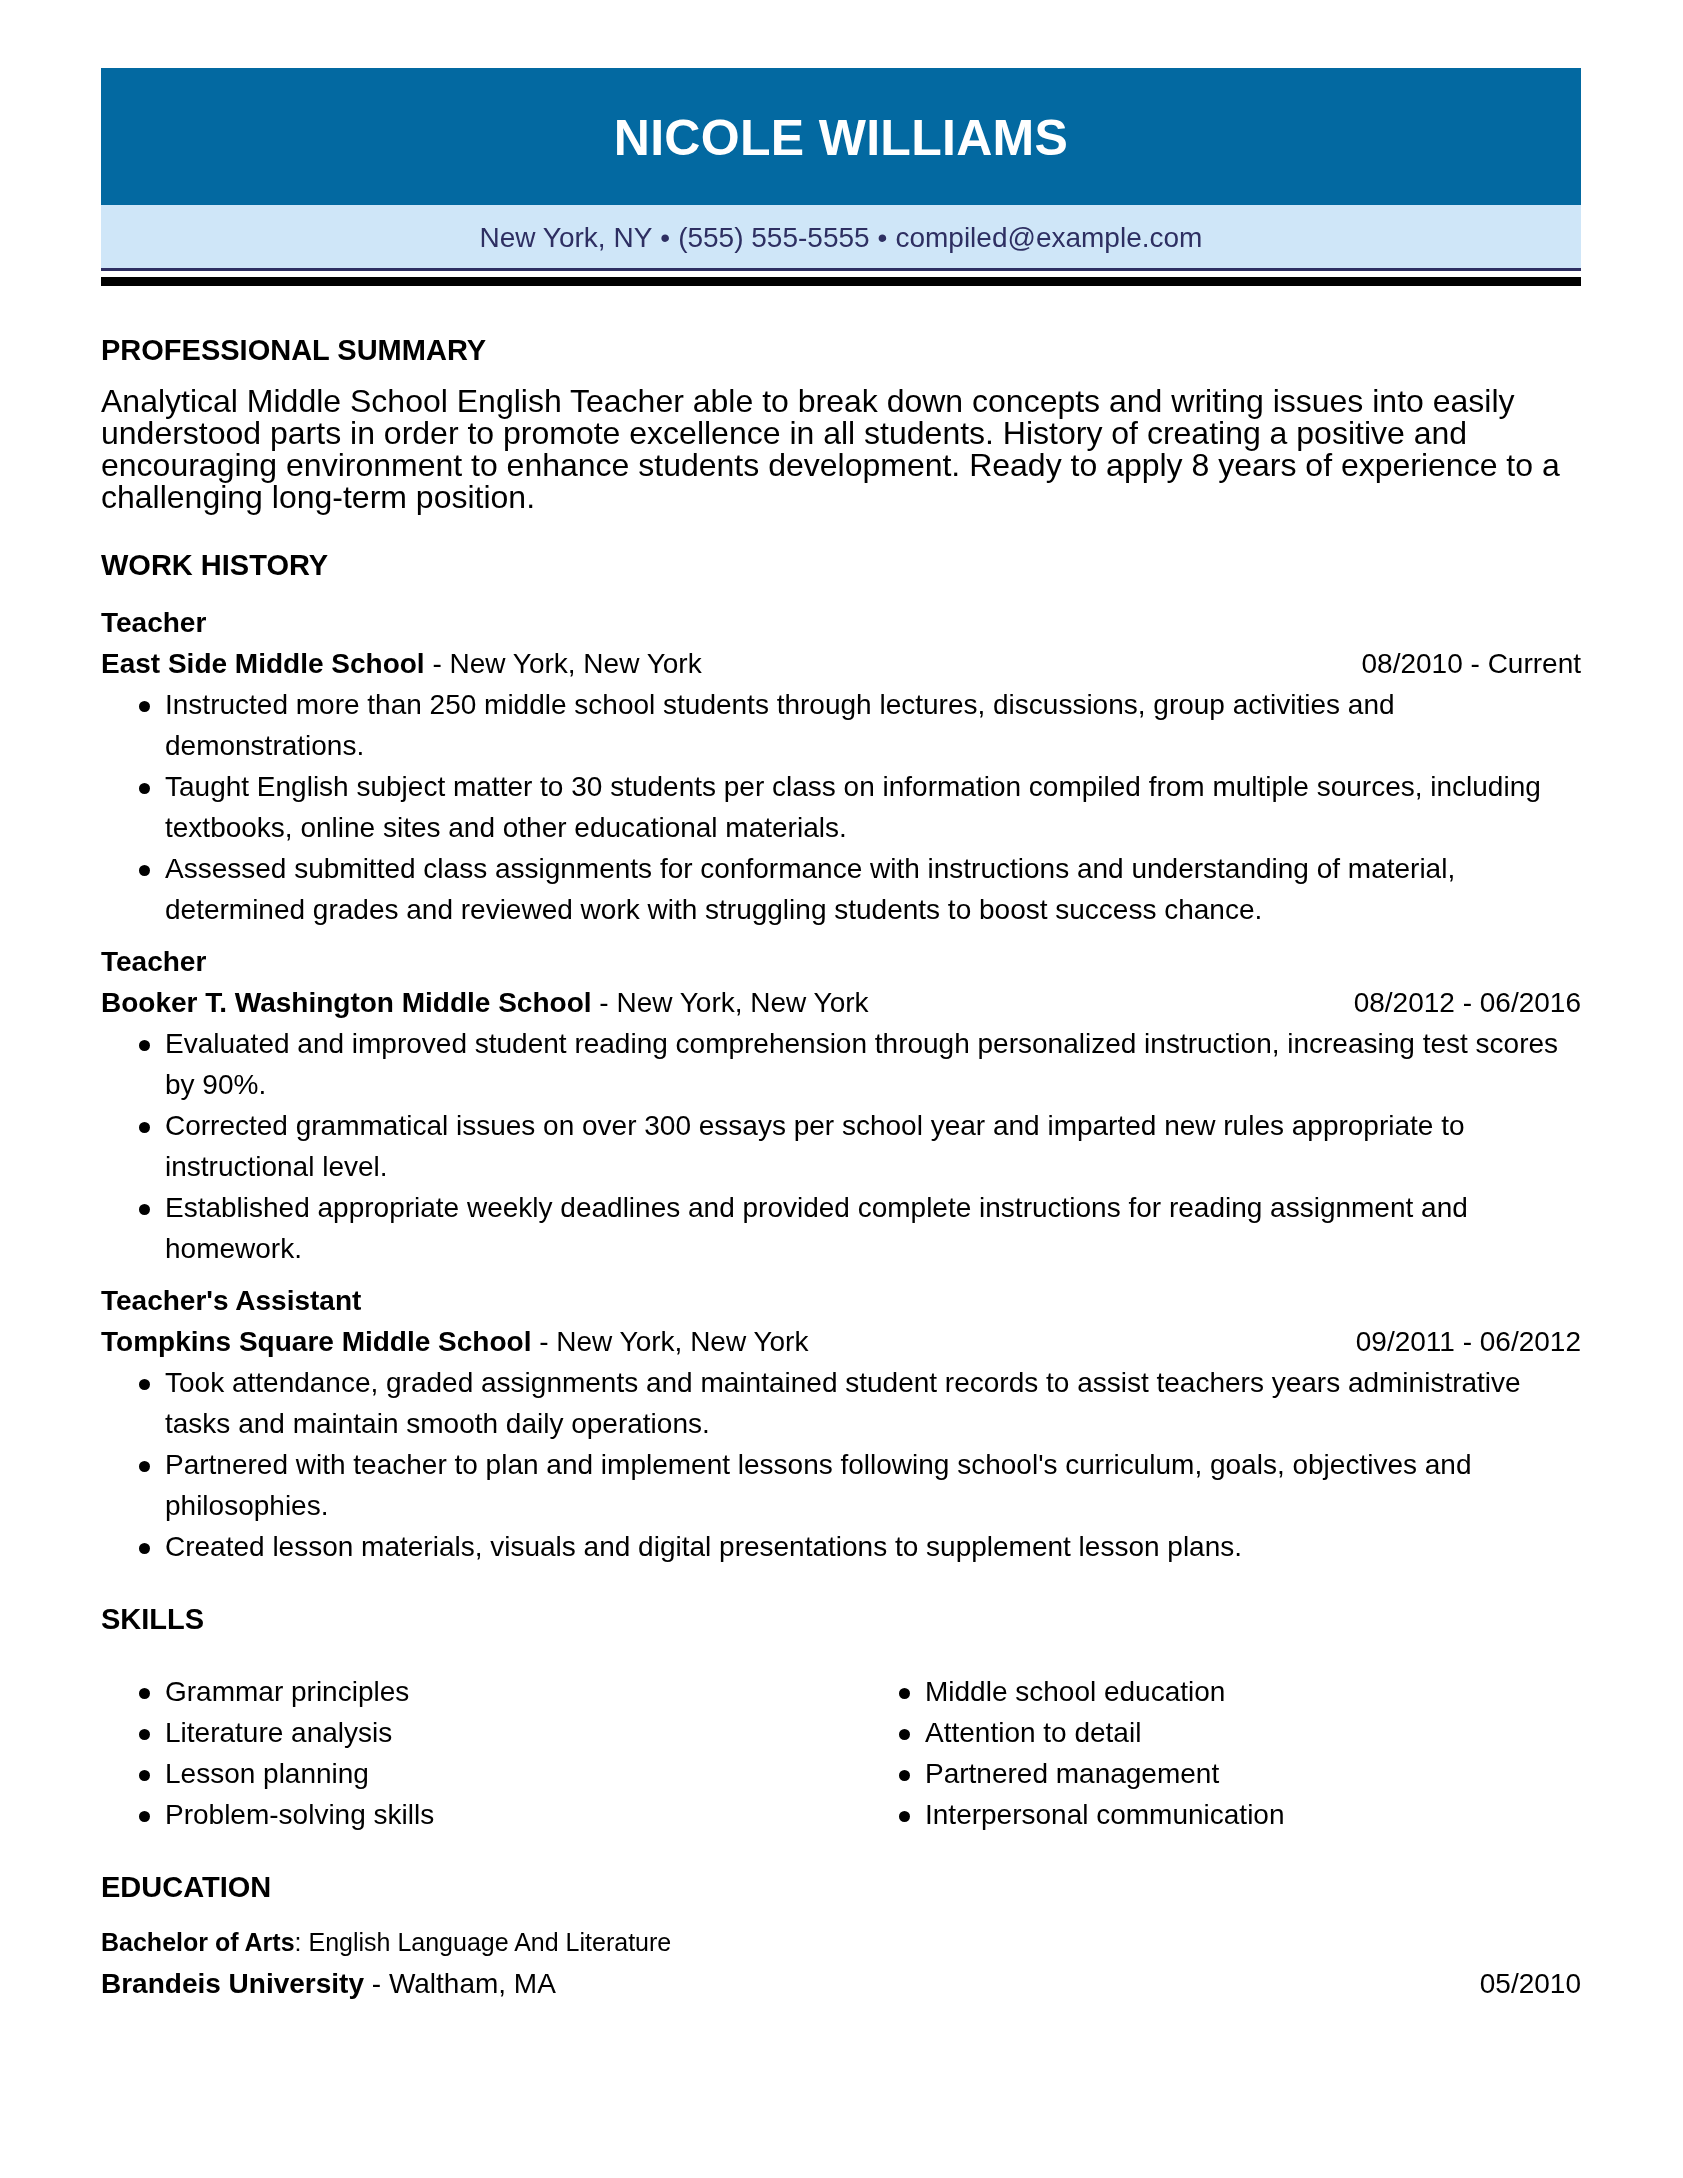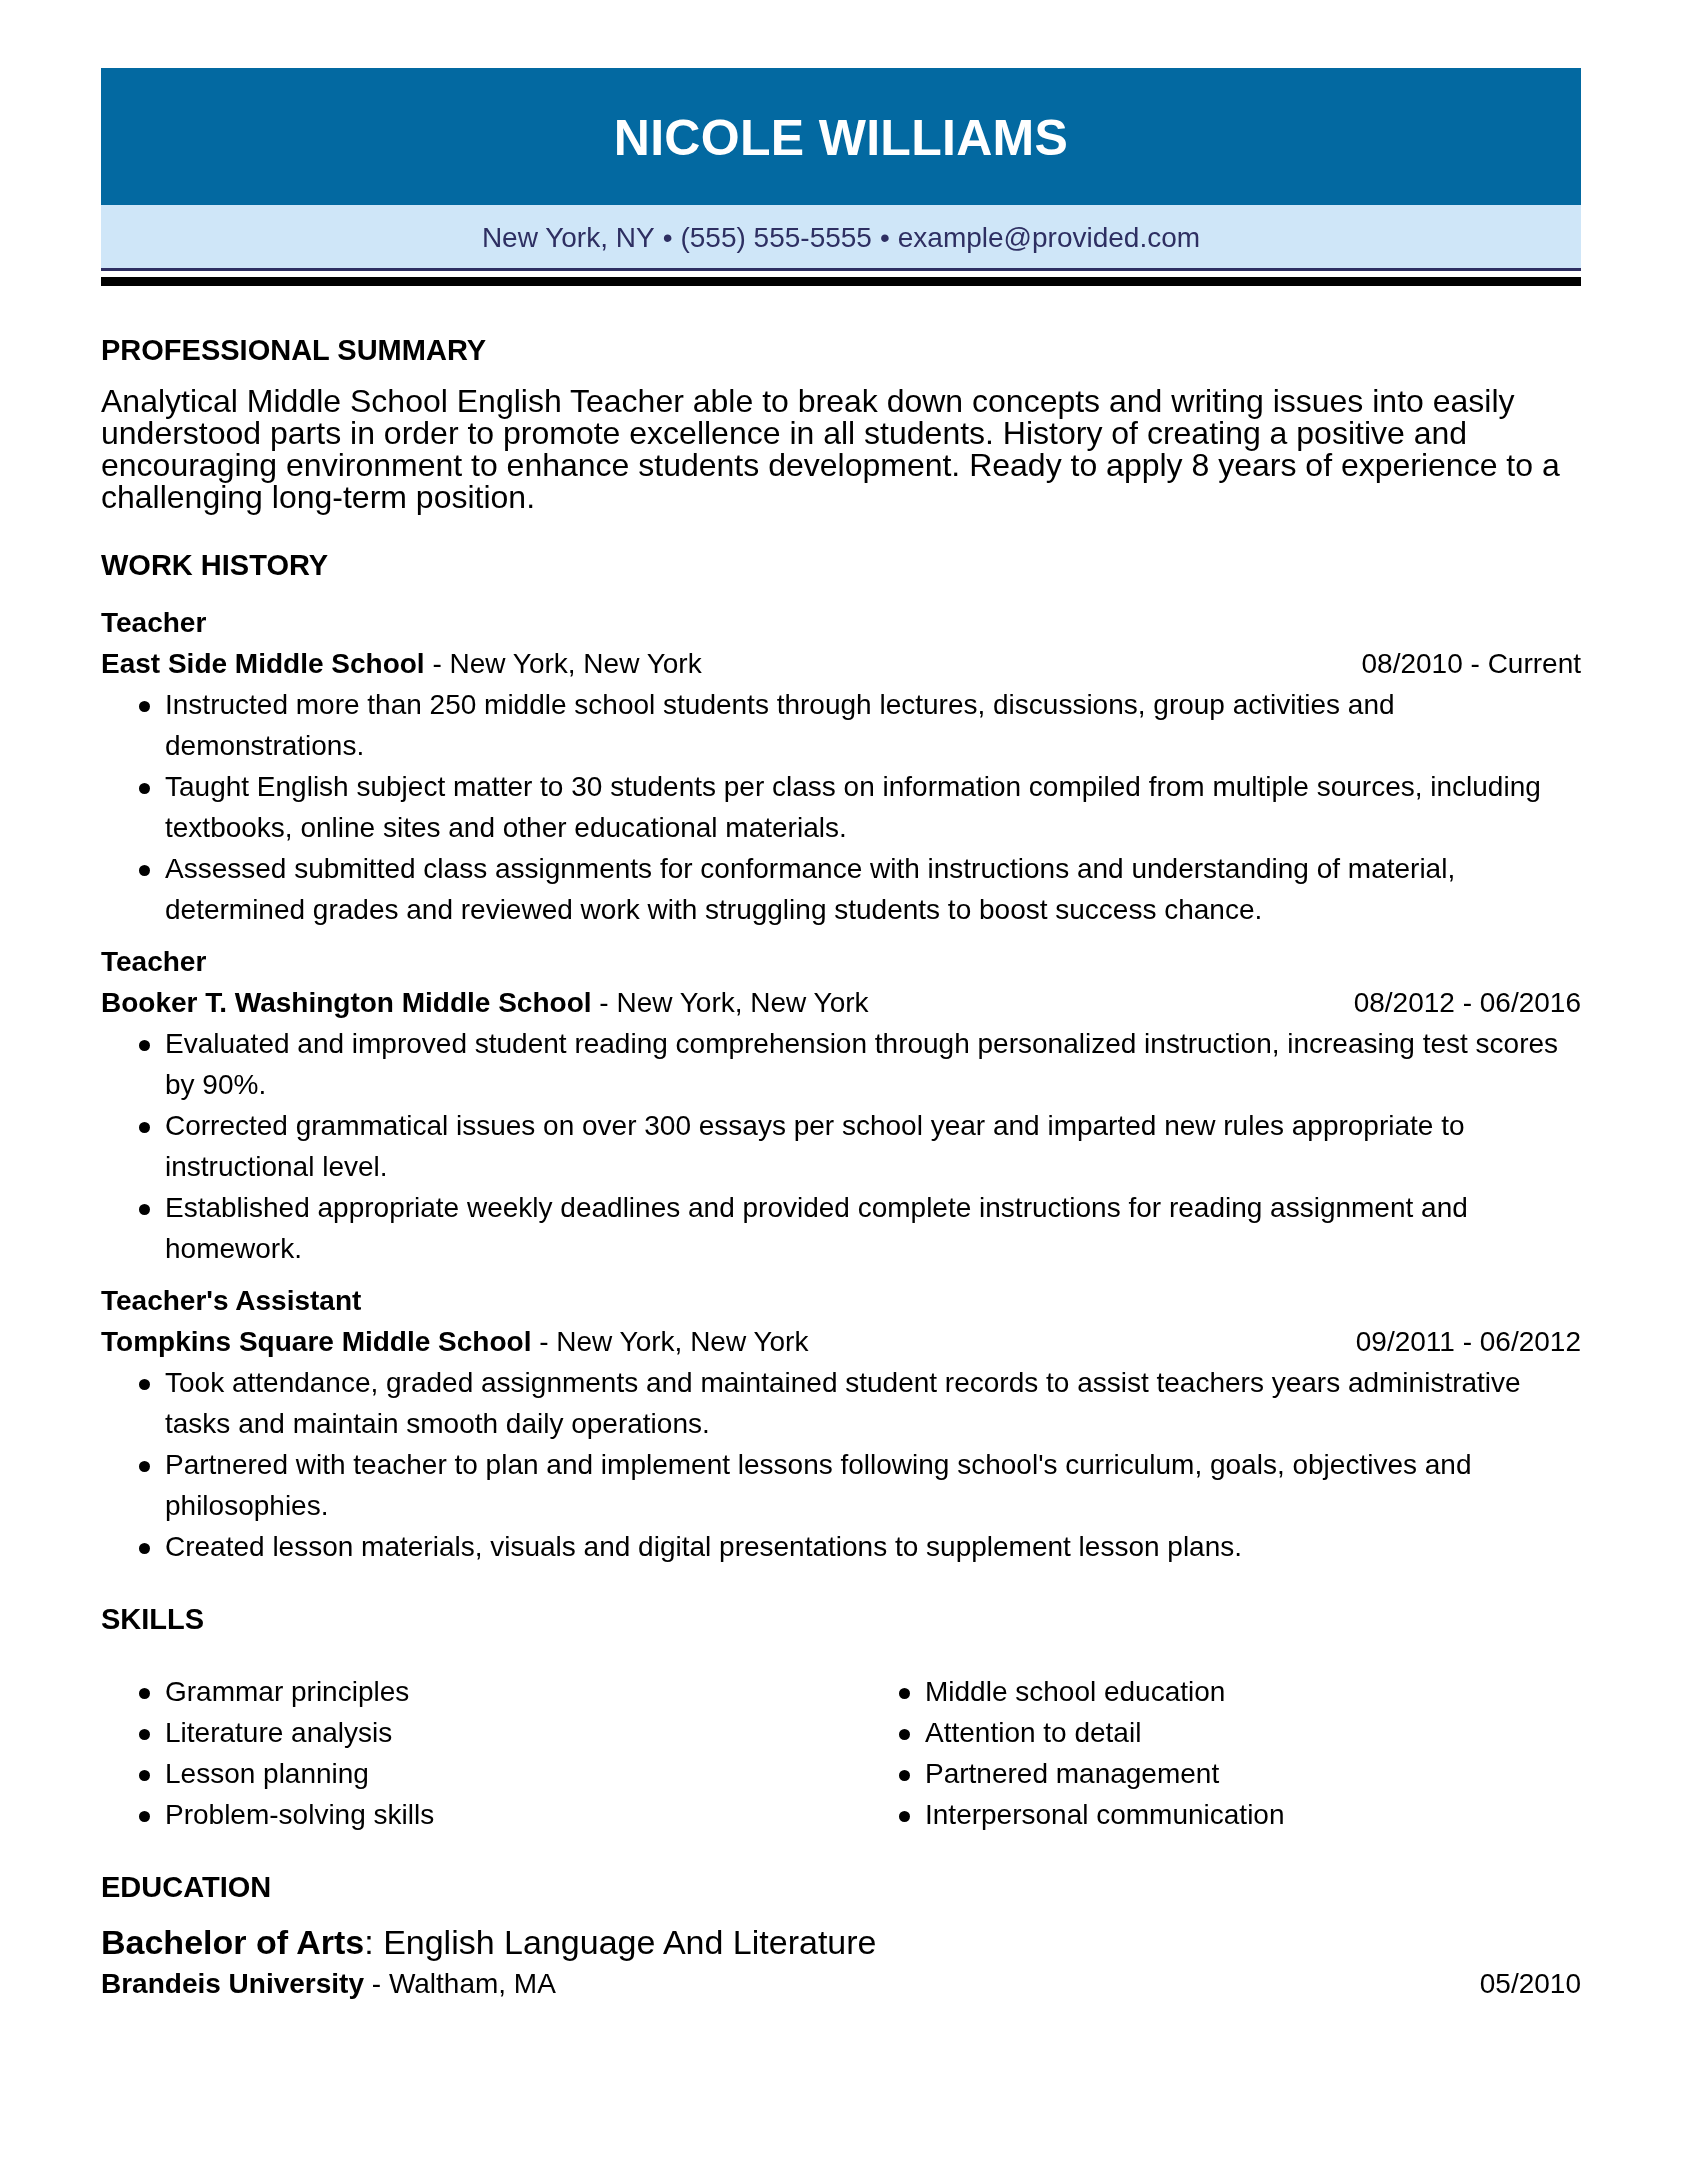--- a/index.html
+++ b/index.html
@@ -35,34 +35,34 @@
   ul.bullets { list-style: none; margin: 0; padding: 0; }
   ul.bullets li { position: relative; padding-left: 64px; font-size: 28px; line-height: 41px; }
   ul.bullets li .dot { position: absolute; left: 38px; top: 17px; width: 11px; height: 11px; border-radius: 50%; background: #000; }
 
   .skills-title { margin-top: 32px; }
   .skills-grid { display: grid; grid-template-columns: 740px 741px; margin-top: 31px; gap: 20px; }
   .skills-grid li { line-height: 42px; }
 
   .edu-title { margin-top: 32px; }
   .edu-block { margin-top: 14px; }
-  .edu-line { font-size: 34px; line-height: 41px; }
+  .edu-line { font-size: 25px; line-height: 41px; }
   .edu-meta { display: flex; justify-content: space-between; font-size: 28px; line-height: 41px; }
 </style>
 </head>
 <body>
 
 <div class="page">
 
   <header>
     <div class="name-band">
       <div class="name">NICOLE WILLIAMS</div>
     </div>
     <div class="contact-band">
-      <div class="contact"><span>New York, NY</span><span class="sep">•</span><span>(555) 555-5555</span><span class="sep">•</span><span>example@provided.com</span></div>
+      <div class="contact"><span>New York, NY</span><span class="sep">•</span><span>(555) 555-5555</span><span class="sep">•</span><span>compiled@example.com</span></div>
     </div>
     <div class="rule-bar"></div>
   </header>
 
   <section class="section">
     <div class="section-title summary-title">PROFESSIONAL SUMMARY</div>
     <p class="body-text summary-text" style="margin-bottom:0;margin-left:0;margin-right:0;">Analytical Middle School English Teacher able to break down concepts and writing issues into easily understood parts in order to promote excellence in all students. History of creating a positive and encouraging environment to enhance students development. Ready to apply 8 years of experience to a challenging long-term position.</p>
   </section>
 
   <section class="section">

